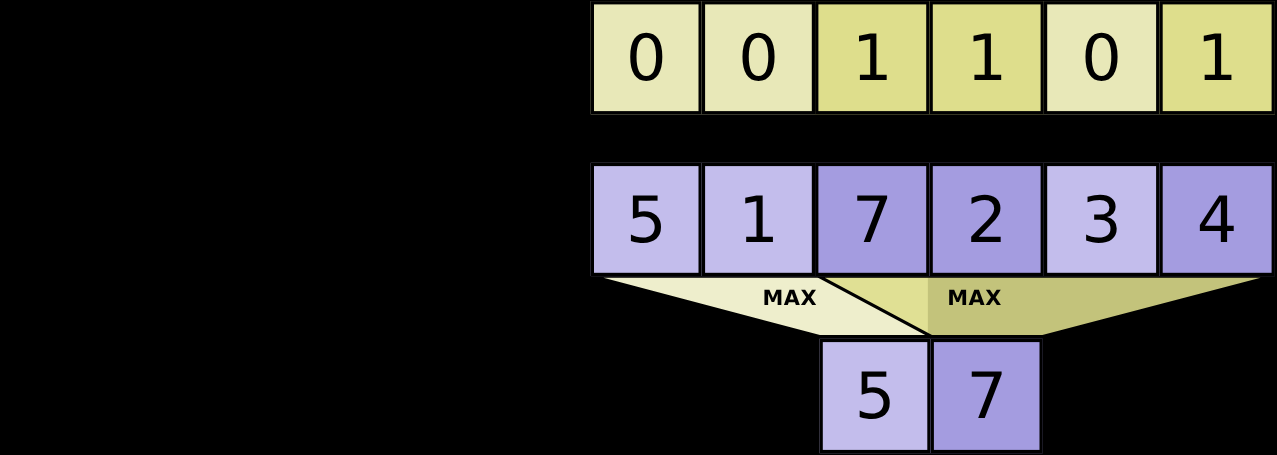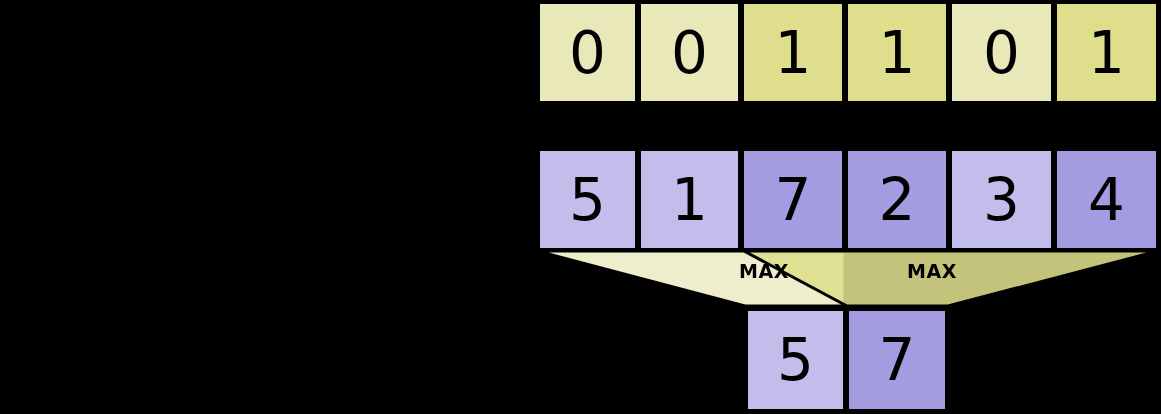--- a/index.html
+++ b/index.html
@@ -43,21 +43,20 @@
   .max-label {
     position: absolute;
     color: #000000;
     font-family: "DejaVu Sans", sans-serif;
     font-weight: bold;
     font-size: 19px;
     letter-spacing: 0.5px;
     transform: translate(-50%, -50%);
     user-select: none;
     white-space: nowrap;
-    margin-left: 46px;
   }
 </style>
 </head>
 <body>
 
 <div id="stage" style="background: rgb(0, 0, 0);">
 
   <svg id="funnel-layer" viewBox="0 0 1161 414">
 
     <polygon points="537,251 845,251 845,306 745,306" fill="#eeeecc" stroke="#000000" stroke-width="3" stroke-linejoin="miter"></polygon>

